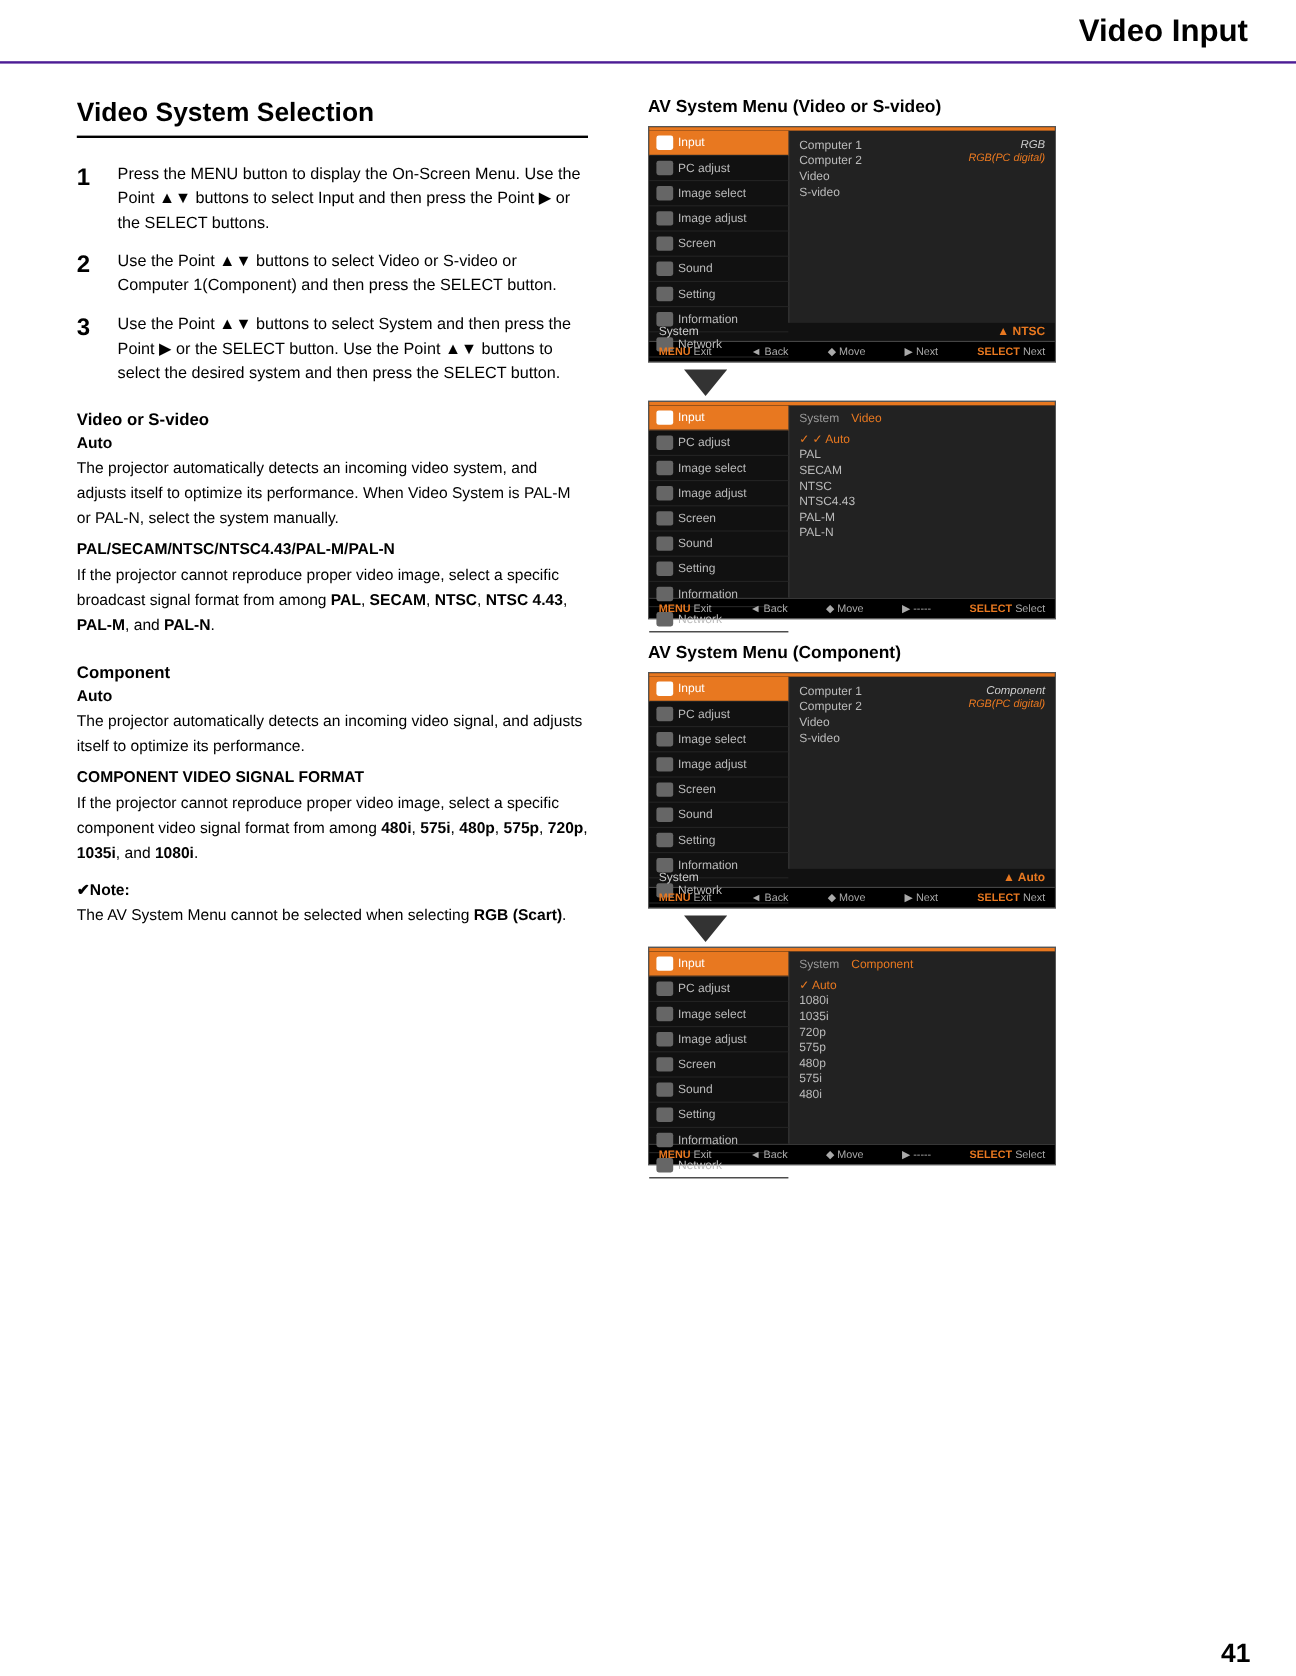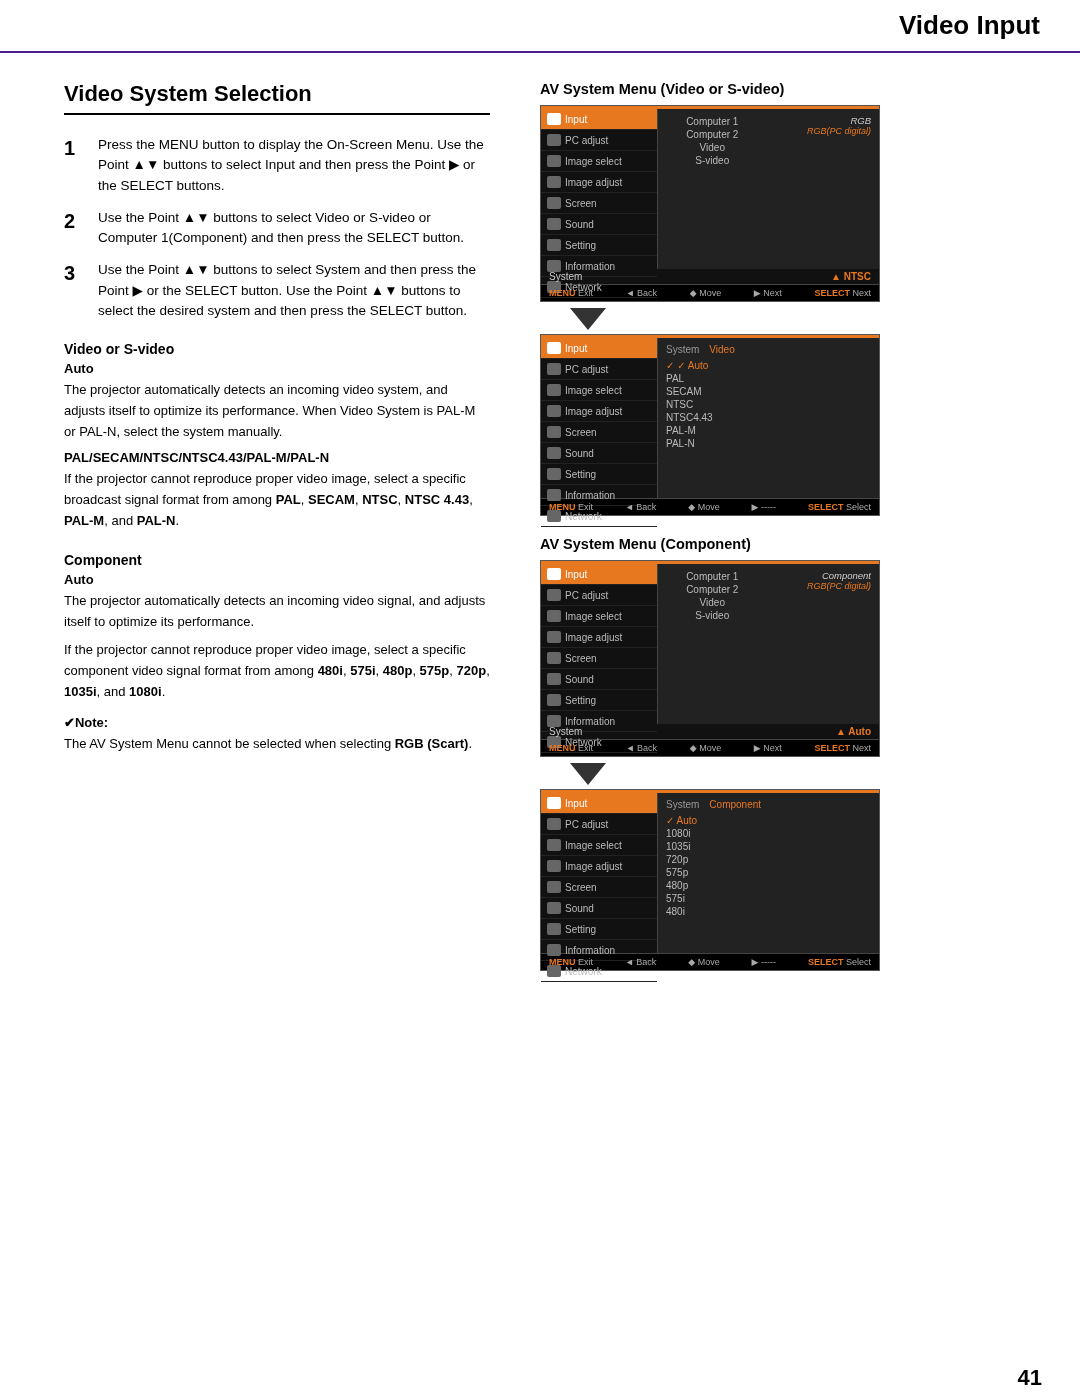--- a/index.html
+++ b/index.html
@@ -259,21 +259,20 @@
       margin-top: 20px;
     }
 
     
     .two-col-right {
       display: flex;
       gap: 20px;
     }
     .two-col-right .col-a {
       flex: 1;
-      text-align: center;
     }
     .two-col-right .col-b {
       flex: 1;
       text-align: right;
       font-size: 9.5px;
       color: #ccc;
       font-style: italic;
     }
 
     .top-line {
@@ -314,20 +313,21 @@
     <div class="subsection-body">The projector automatically detects an incoming video system, and adjusts itself to optimize its performance. When Video System is PAL-M or PAL-N, select the system manually.</div>
     <div class="subsection-bold-title">PAL/SECAM/NTSC/NTSC4.43/PAL-M/PAL-N</div>
     <div class="subsection-body">
       If the projector cannot reproduce proper video image, select a specific broadcast signal format from among <strong>PAL</strong>, <strong>SECAM</strong>, <strong>NTSC</strong>, <strong>NTSC 4.43</strong>, <strong>PAL-M</strong>, and <strong>PAL-N</strong>.
     </div>
 
     <div class="component-section">
       <div class="subsection-title">Component</div>
       <div class="subsection-auto">Auto</div>
       <div class="subsection-body">The projector automatically detects an incoming video signal, and adjusts itself to optimize its performance.</div>
+      <div class="subsection-bold-title">COMPONENT VIDEO SIGNAL FORMAT</div>
       <div class="subsection-body">
         If the projector cannot reproduce proper video image, select a specific component video signal format from among <strong>480i</strong>, <strong>575i</strong>, <strong>480p</strong>, <strong>575p</strong>, <strong>720p</strong>, <strong>1035i</strong>, and <strong>1080i</strong>.
       </div>
     </div>
 
     <div class="note-box">
       <span class="note-title">✔Note:</span><br>
       <span>The AV System Menu cannot be selected when selecting <strong>RGB (Scart)</strong>.</span>
     </div>
   </div>

